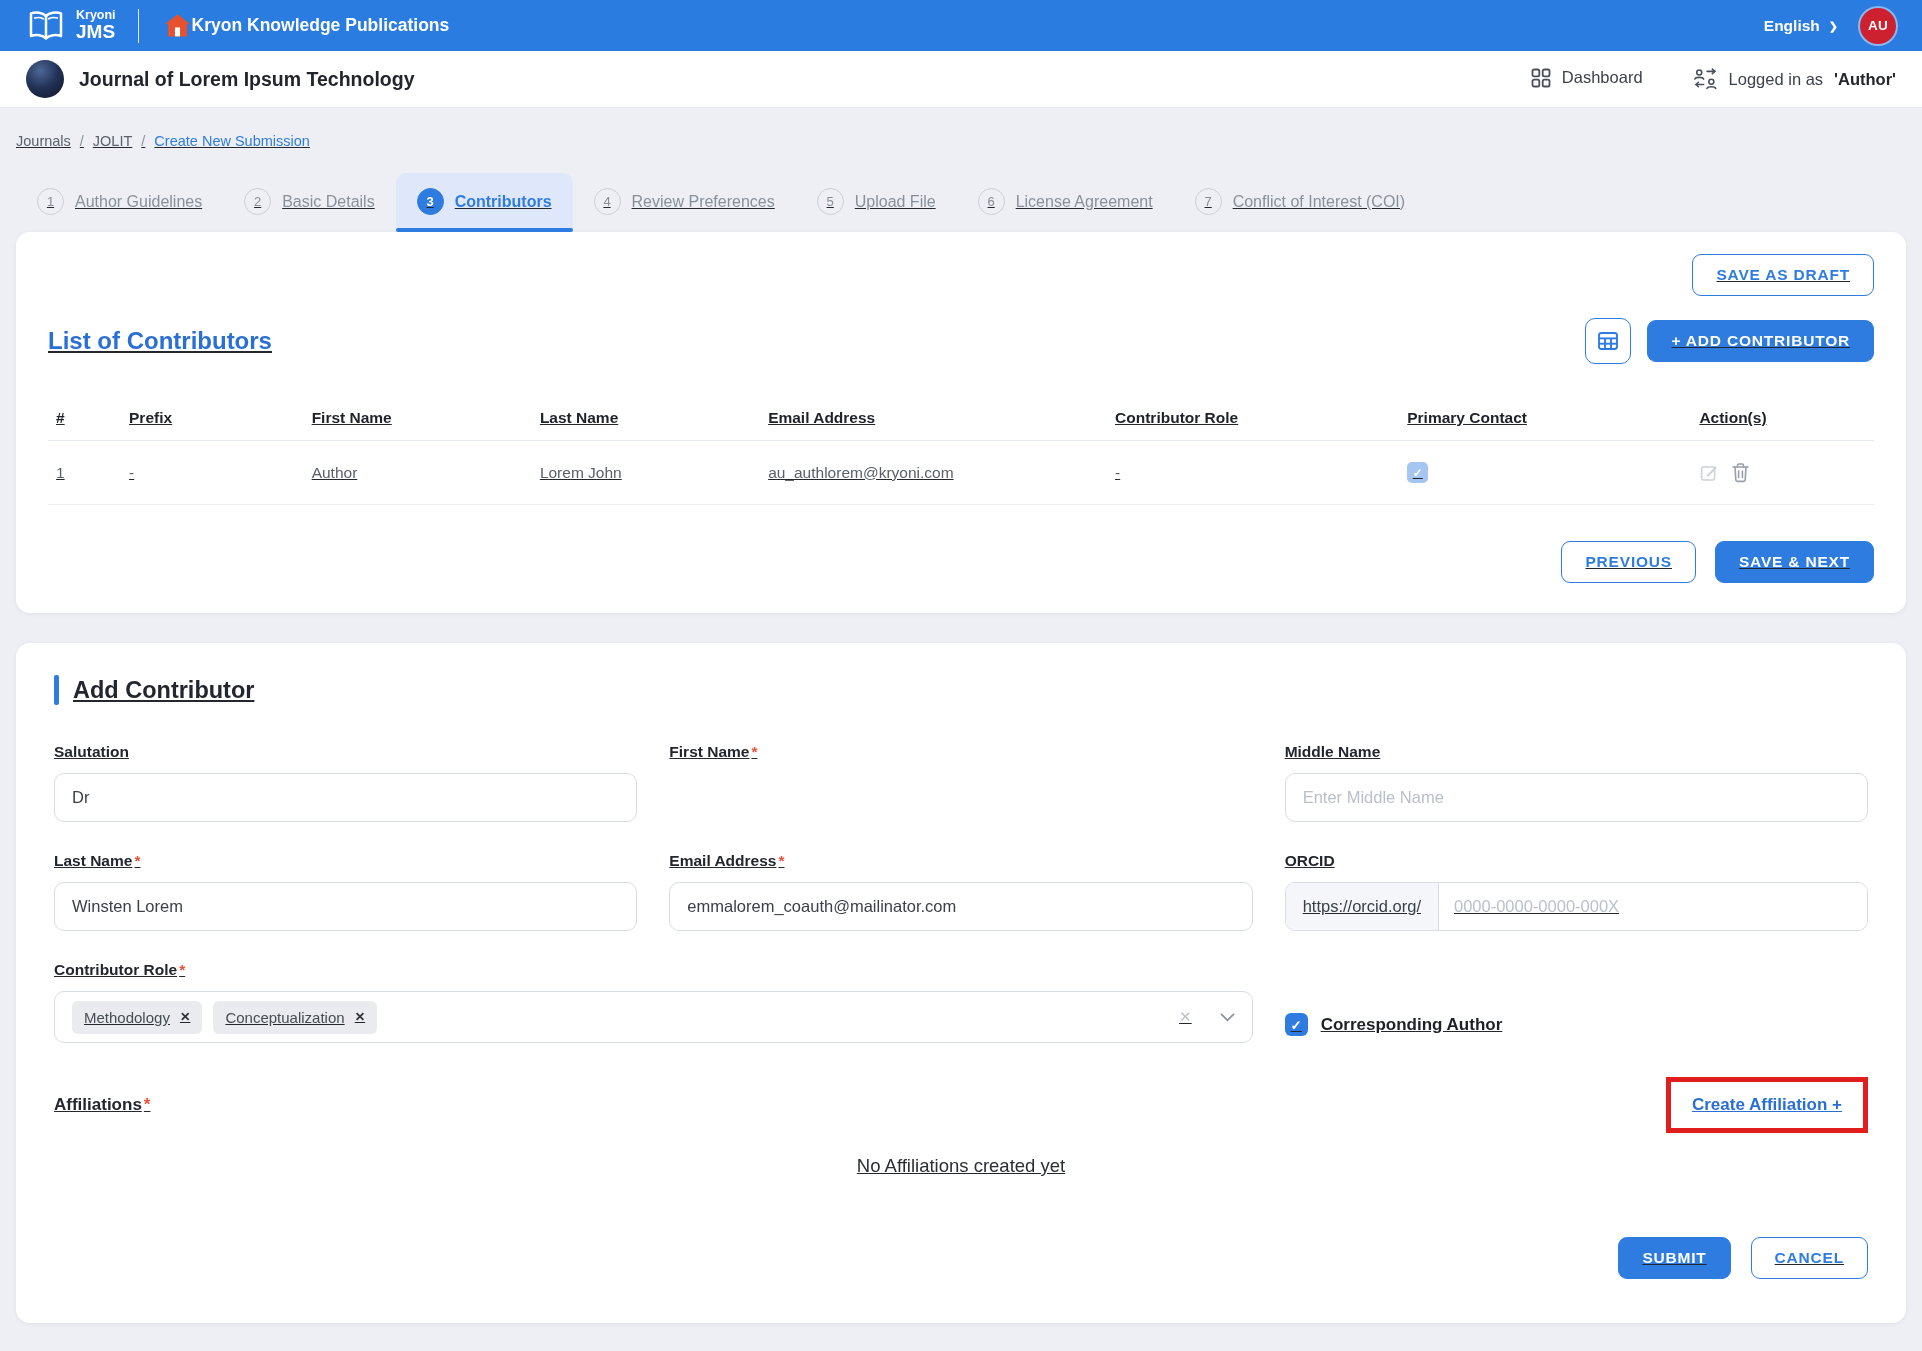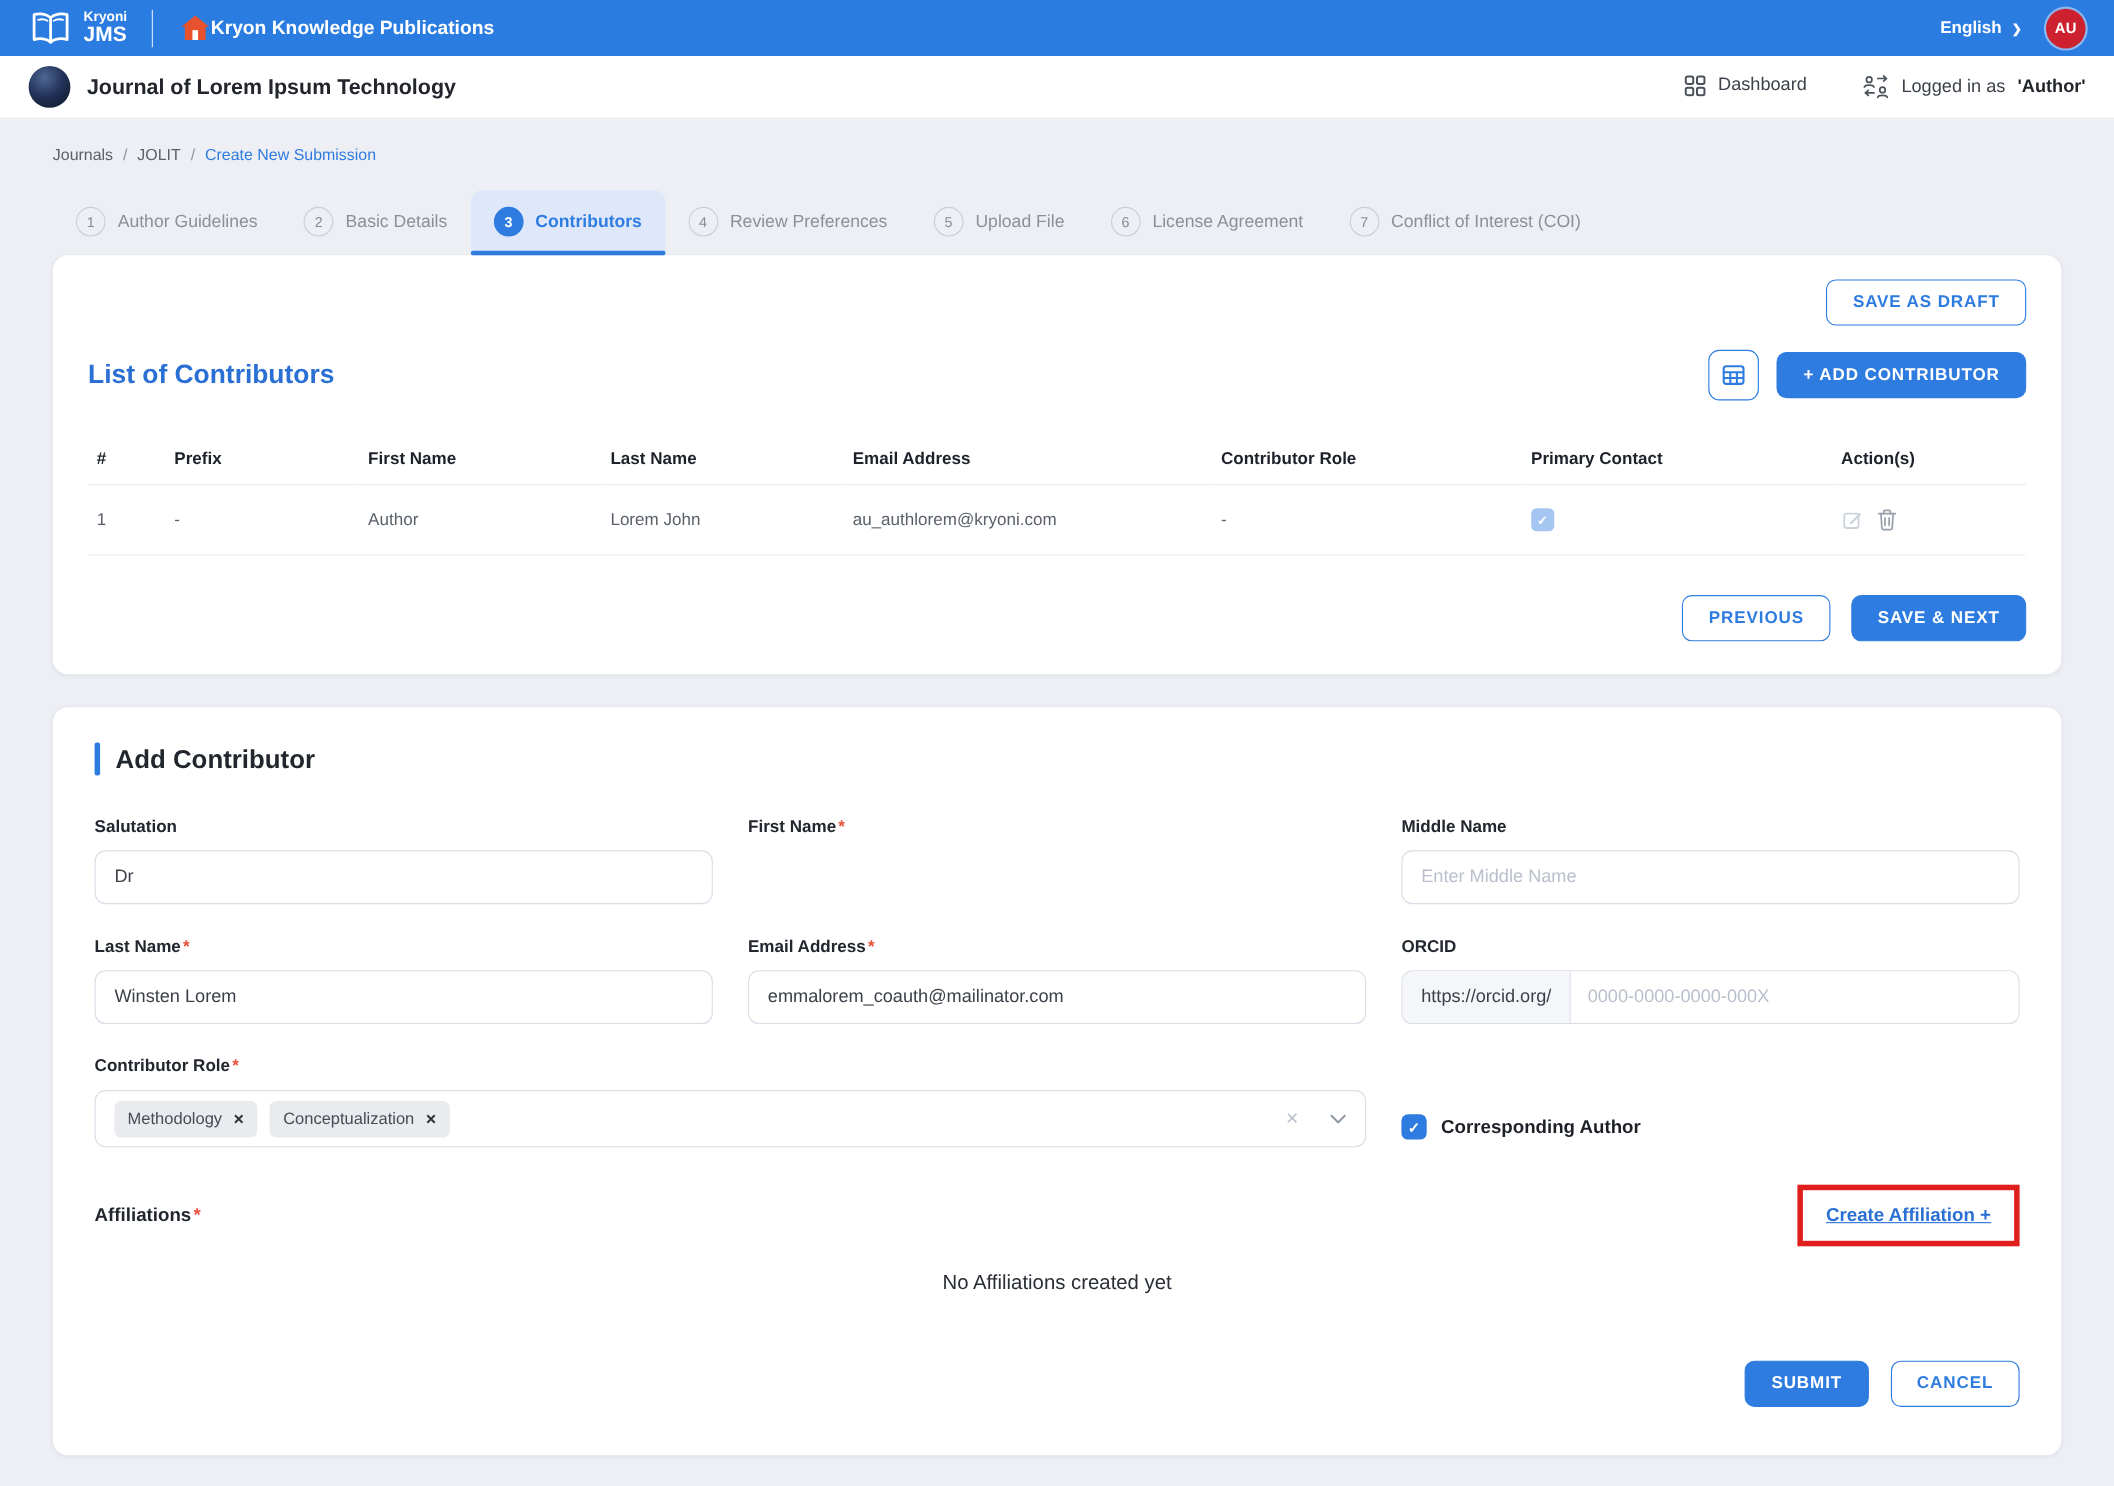--- a/index.html
+++ b/index.html
@@ -22,21 +22,21 @@
                font-weight:700; font-size:13.5px; letter-spacing:.3px; box-shadow:0 0 0 2px rgba(255,255,255,.45); cursor:pointer; }
   
   .header { height:57px; background:#fff; display:flex; align-items:center; padding:0 26px; border-bottom:1px solid #e6e9ee; }
   .journal-avatar { width:38px; height:38px; border-radius:50%; margin-right:15px;
         background:radial-gradient(circle at 38% 28%, #4d6796 0%, #223256 48%, #0c1426 100%); }
   .journal-title { font-size:19.5px; font-weight:700; color:#22252b; }
   .header-right { margin-left:auto; display:flex; align-items:flex-start; gap:50px; }
   .header-item { display:flex; align-items:center; gap:11px; font-size:16.5px; color:#3c424b; cursor:pointer; }
   .header-item b { color:#23262c; }
   
-  .content { padding:0 48px; }
+  .content { padding:0 16px;text-decoration:underline; }
   .breadcrumb { margin-top:25px; font-size:14.5px; color:#5b616b; display:flex; gap:9px; align-items:center; }
   .breadcrumb .sep { color:#8e949d; }
   .breadcrumb .current { color:#2f7ce0; cursor:pointer; }
   
   .tabs { display:flex; margin-top:24px; align-items:stretch; }
   .tab { display:flex; align-items:center; gap:11px; padding:15px 21px 17px; font-size:16px; color:#8a9099;
          position:relative; border-radius:10px 10px 0 0; cursor:pointer; white-space:nowrap; }
   .tab-num { width:27px; height:27px; border-radius:50%; border:1.5px solid #c9cfd8; display:flex; align-items:center;
              justify-content:center; font-size:13px; color:#868d97; flex:0 0 auto; }
   .tab.active { background:#dfe8fa; color:#2f7ce0; font-weight:700; }
@@ -78,21 +78,21 @@
   .finput::placeholder { color:#b9c0cc; }
   .orcid { display:flex; height:49px; border:1px solid #d9dde5; border-radius:10px; overflow:hidden; background:#fff; }
   .orcid-prefix { background:#f4f6f9; border-right:1px solid #d9dde5; display:flex; align-items:center;
                   padding:0 17px; font-size:16.5px; color:#3a3f48; }
   .orcid input { border:none; flex:1; min-width:0; padding:0 15px; font-size:16.5px; color:#3a3f48; outline:none; font-family:inherit; }
   .orcid input::placeholder { color:#b9c0cc; }
   .role-field { grid-column:1 / 3; }
   .multiselect { height:52px; border:1px solid #d9dde5; border-radius:10px; display:flex; align-items:center;
                  padding:0 17px; gap:11px; background:#fff; cursor:pointer; }
   .chip { background:#e9ebef; border-radius:6px; padding:8px 12px; font-size:15px; color:#474c55;
-          display:flex; align-items:center; gap:10px; white-space:nowrap; }
+          display:flex; align-items:flex-start; gap:10px; white-space:nowrap; }
   .chip-x { color:#2e3238; font-size:12.5px; font-weight:700; cursor:pointer; }
   .ms-right { margin-left:auto; display:flex; align-items:center; gap:28px; }
   .ms-clear { color:#bac1cb; font-size:15px; cursor:pointer; }
   .corr-field { display:flex; align-items:center; gap:13px; margin-top:45px; }
   .checkbox { width:23px; height:23px; background:#2f7ce0; border-radius:6px; color:#fff; display:flex;
               align-items:center; justify-content:center; font-size:13.5px; font-weight:700; cursor:pointer; }
   .corr-label { font-size:17px; font-weight:700; color:#1d2127; }
   .aff-row { display:flex; justify-content:space-between; align-items:center; margin-top:34px; }
   .aff-label { font-size:17px; font-weight:700; color:#22262e; }
   .red-box { border:5px solid #e01e1e; padding:13px 21px; }

